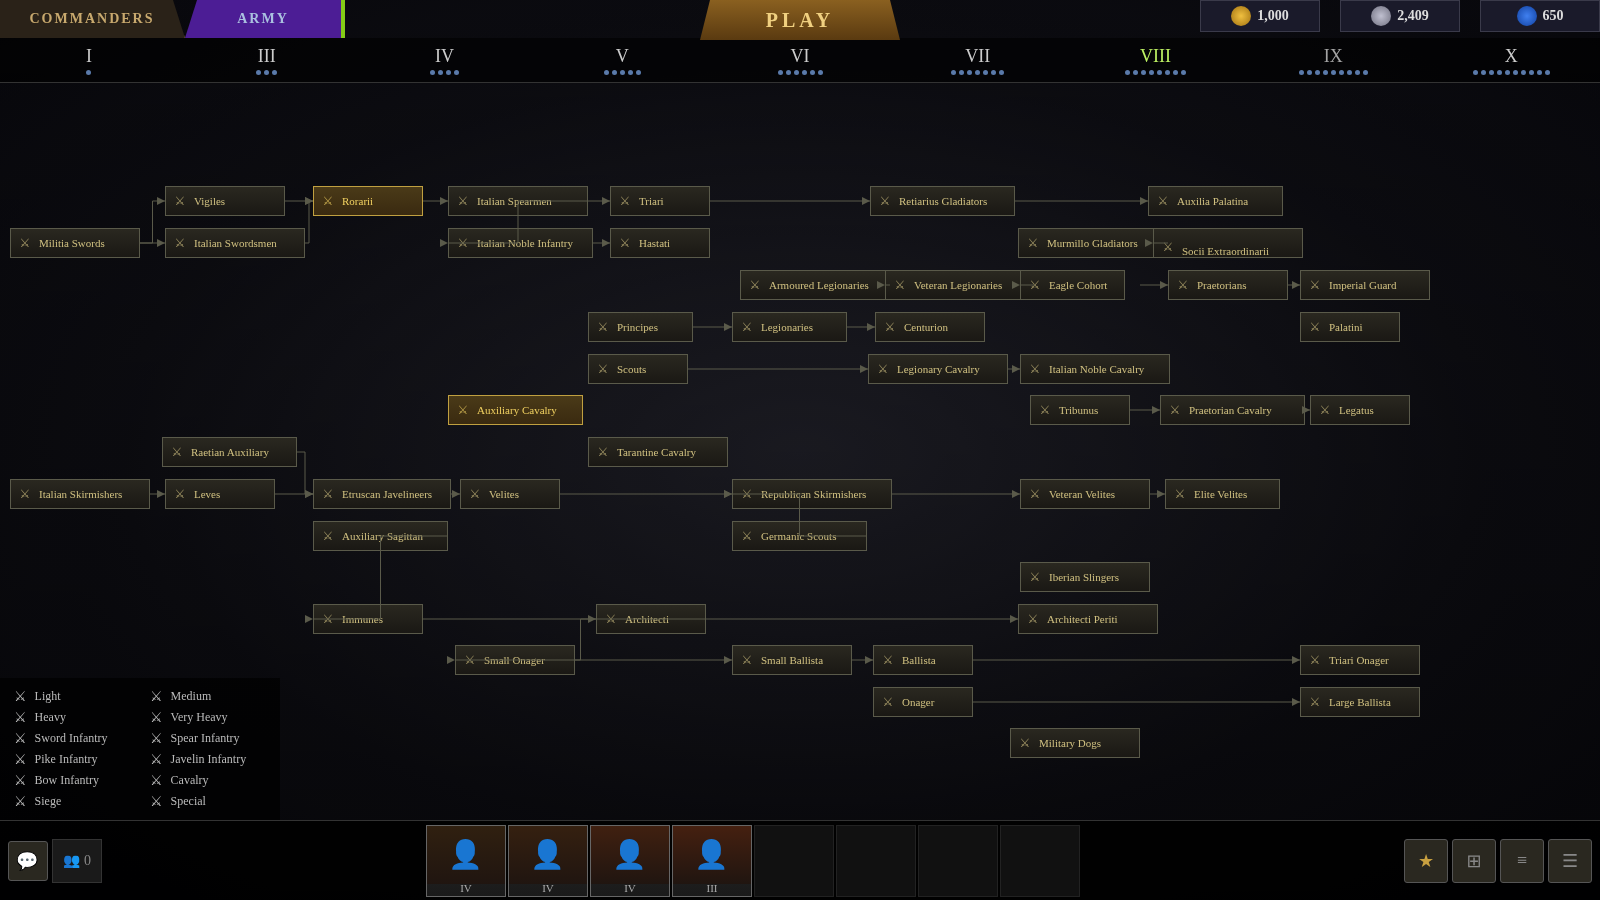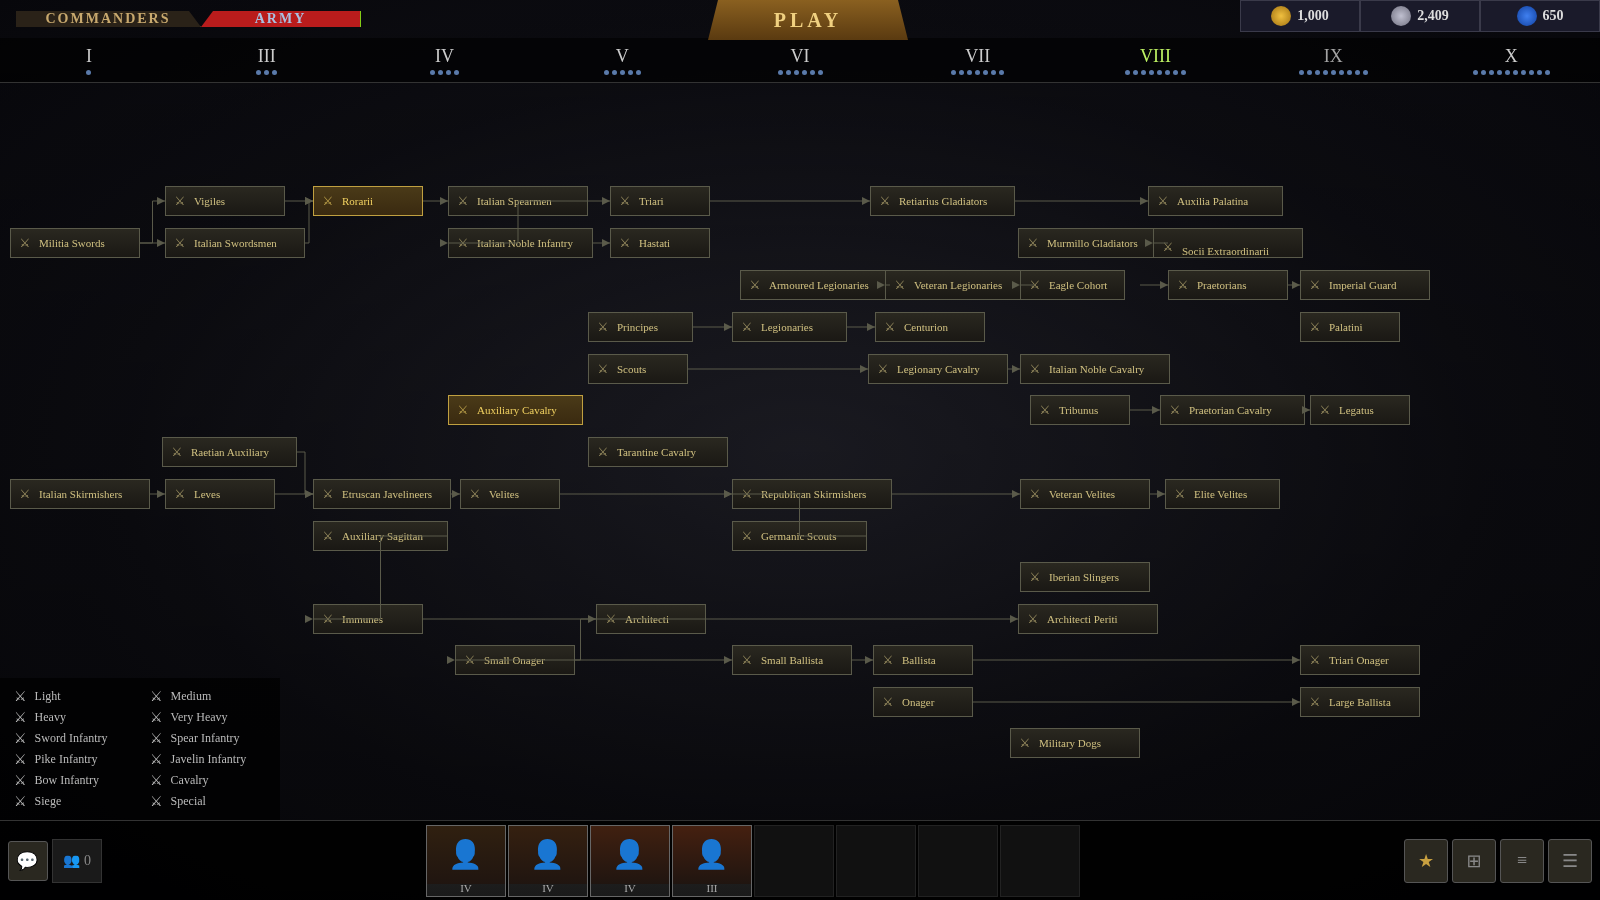--- a/index.html
+++ b/index.html
@@ -23,26 +23,25 @@
       position: absolute;
       inset: 0;
       background: linear-gradient(to bottom, rgba(0,0,0,0.3) 0%, rgba(0,0,0,0.5) 100%);
       z-index: 1;
     }
 
     
     .top-nav {
       position: absolute;
       top: 0;
-      left: 16px;
+      left: 0;
       right: 0;
       height: 38px;
       display: flex;
       z-index: 10;
-      align-items: center;
     }
     .nav-tab {
       display: flex;
       align-items: center;
       justify-content: center;
       font-size: 14px;
       font-weight: bold;
       letter-spacing: 2px;
       cursor: pointer;
       position: relative;
@@ -56,23 +55,23 @@
     }
     .nav-tab.barracks {
       width: 160px;
       background: #1e1e1e;
       color: #888;
       border-right: 1px solid #333;
       clip-path: polygon(12px 0, calc(100% - 12px) 0, 100% 100%, 0 100%);
     }
     .nav-tab.army {
       width: 160px;
-      background: #b91c1c;
+      background: #4c1d95;
       color: #aac0e0;
-      border-right: 1px solid #84cc16;
+      border-right: 4px solid #84cc16;
       clip-path: polygon(12px 0, 100% 0, 100% 100%, 0 100%);
     }
     .play-btn {
       position: absolute;
       left: 50%;
       transform: translateX(-50%);
       top: 0;
       width: 200px;
       height: 40px;
       background: linear-gradient(to bottom, #8a6020, #5a3a10);
@@ -85,21 +84,21 @@
       justify-content: center;
       clip-path: polygon(10px 0, 190px 0, 200px 40px, 0 40px);
       cursor: pointer;
       z-index: 11;
     }
     .resource-bar {
       position: absolute;
       right: 0;
       top: 0;
       display: flex;
-      gap: 0;
+      gap: 20px;
       z-index: 11;
     }
     .resource-item {
       display: flex;
       align-items: center;
       gap: 6px;
       background: #1a1a2a;
       border: 1px solid #3a3a4a;
       padding: 4px 12px;
       height: 32px;

